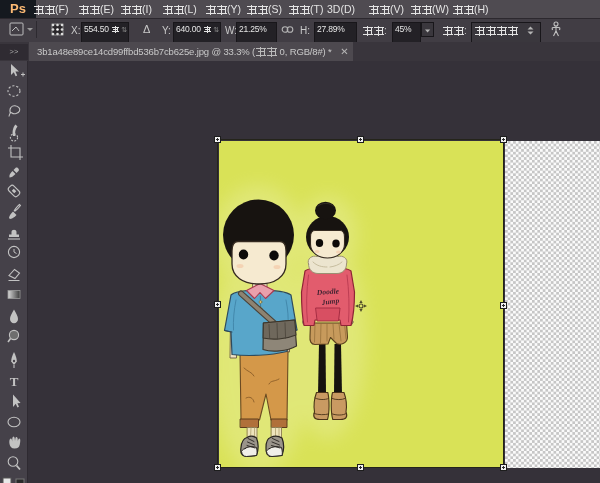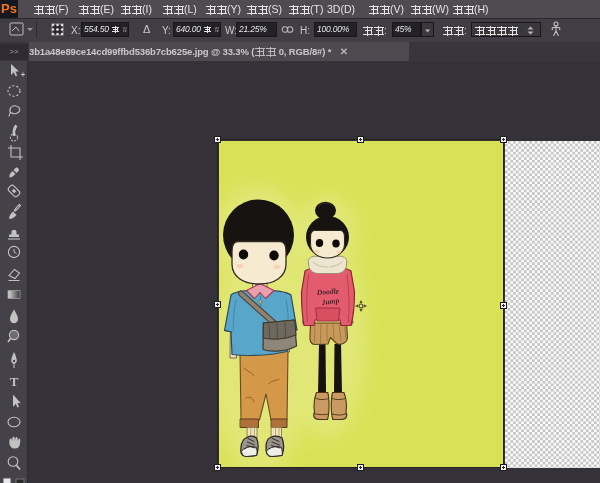--- a/index.html
+++ b/index.html
@@ -1,47 +1,47 @@
 <!DOCTYPE html>
 <html><head>
 <meta charset="utf-8">
 <style>
   html,body{margin:0;padding:0;}
   body{width:600px;height:483px;overflow:hidden;position:relative;
        font-family:"Liberation Sans",sans-serif;background:#353139;}
   .abs{position:absolute;}
   
   #menubar{left:0;top:0;width:600px;height:18px;background:#4f4b51;}
-  #pslogo{left:0;top:0;width:18px;height:18px;background:#15191f;
-          color:#f97316;font-weight:bold;font-size:13px;line-height:18px;text-align:center;}
+  #pslogo{left:0;top:0;width:36px;height:18px;background:#15191f;
+          color:#fdba74;font-weight:bold;font-size:13px;line-height:18px;text-align:center;}
   .mi{top:3px;height:12px;color:#e3e3e3;font-size:10.5px;line-height:12px;white-space:nowrap;}
   
   .h{display:inline-block;width:10px;height:10px;margin:0 0.5px;vertical-align:-1.5px;
      background-image:
        linear-gradient(#e3e3e3 0 0),linear-gradient(#e3e3e3 0 0),
        linear-gradient(#e3e3e3 0 0),linear-gradient(#e3e3e3 0 0),
        linear-gradient(#e3e3e3 0 0);
      background-repeat:no-repeat;
      background-size:10px 1px,10px 1px,1px 10px,6px 1px,1px 6px;
      background-position:0 1px,0 8px,4px 0,2px 4.5px,8px 2px;}
   .h.d{filter:brightness(0.82);}
   .h.hs{width:7px;height:7px;margin:0 0 0 1px;vertical-align:-0.5px;
      background-size:7px 1px,7px 1px,1px 7px,4px 1px,1px 4px;
      background-position:0 1px,0 5.5px,3px 0,1.5px 3px,5.5px 1.5px;}
   
   #optbar{left:0;top:18px;width:600px;height:24px;background:#413d44;border-top:1px solid #2c282e;box-sizing:border-box;}
   .olab{top:25px;color:#c9c9c9;font-size:10px;height:11px;line-height:11px;}
-  .obox{top:22px;height:15px;background:#232126;border:1px solid #18161a;box-sizing:border-box;
-        color:#e6e6e6;font-size:8.5px;line-height:13px;padding-left:2px;letter-spacing:-0.2px;white-space:nowrap;overflow:hidden;font-style:italic;}
+  .obox{top:22px;height:33px;background:#232126;border:1px solid #18161a;box-sizing:border-box;
+        color:#e6e6e6;font-size:8.5px;line-height:13px;padding-left:2px;letter-spacing:-0.2px;white-space:nowrap;overflow:hidden;}
   
   #tabbar{left:0;top:42px;width:600px;height:19px;background:#39353c;}
   #tbtools{left:0;top:44px;width:28px;height:16px;background:#2f2b32;color:#a9a9a9;
            font-size:7.5px;line-height:15px;text-align:center;letter-spacing:0;}
-  #tab{left:29px;top:42px;width:380px;height:19px;background:#4d494f;
-       color:#c9c9c9;font-size:9.5px;line-height:19px;letter-spacing:-0.15px;box-sizing:border-box;white-space:nowrap;font-weight:bold;}
+  #tab{left:29px;top:42px;width:324px;height:19px;background:#4d494f;
+       color:#c9c9c9;font-size:9.5px;line-height:19px;padding-left:8px;letter-spacing:-0.15px;box-sizing:border-box;white-space:nowrap;}
   #tab .x{color:#b5b5b5;margin-left:6px;font-size:10px;}
   
   #tools{left:0;top:61px;width:28px;height:422px;background:#454149;border-right:1px solid #2e2a31;box-sizing:border-box;}
   
   #canvas{left:28px;top:61px;width:572px;height:422px;background:#353139;}
   #yellow{left:219px;top:141px;width:284px;height:327px;background:#d9e257;}
   #checker{left:505px;top:141px;width:95px;height:327px;
            background-image:conic-gradient(#c6c6c6 25%,#fbfbfb 0 50%,#c6c6c6 0 75%,#fbfbfb 0);
            background-size:5.4px 5.4px;}
   #tbox{left:217px;top:139px;width:287px;height:329px;border:1px solid #24241a;box-sizing:border-box;}
@@ -205,21 +205,21 @@
  <div class="abs olab" style="left:143px;font-size:11px;top:24px">Δ</div>
  <div class="abs olab" style="left:162px">Y:</div>
  <div class="abs obox" style="left:173px;width:48px">640.00 <i class="h hs"></i><span style="float:right;color:#888;font-size:7px;margin-right:1px">⇅</span></div>
  <div class="abs olab" style="left:225px">W:</div>
  <div class="abs obox" style="left:236px;width:41px">21.25%</div>
  <svg class="abs" style="left:281px;top:25px" width="13" height="9" viewBox="0 0 13 9">
    <circle cx="4" cy="4.5" r="2.8" fill="none" stroke="#b5b5b5" stroke-width="1.1"></circle>
    <circle cx="9" cy="4.5" r="2.8" fill="none" stroke="#b5b5b5" stroke-width="1.1"></circle>
  </svg>
  <div class="abs olab" style="left:300px">H:</div>
- <div class="abs obox" style="left:314px;width:43px">100.00%</div>
+ <div class="abs obox" style="left:314px;width:43px">27.89%</div>
  <div class="abs olab" style="left:362px"><i class="h"></i><i class="h"></i>:</div>
  <div class="abs obox" style="left:392px;width:29px">45%</div>
  <div class="abs" style="left:421px;top:22px;width:13px;height:15px;background:#3a373d;border:1px solid #18161a;box-sizing:border-box">
    <svg width="11" height="13" viewBox="0 0 11 13">
       <path d="M3,5.5 l2.6,3 2.6,-3" fill="#b5b5b5"></path>
     </svg></div>
  <div class="abs olab" style="left:442px"><i class="h"></i><i class="h"></i>:</div>
  <div class="abs obox" style="left:471px;width:70px;background:#3a373d;padding-top:2px"><i class="h"></i><i class="h"></i><i class="h"></i><i class="h"></i>
    <svg style="position:absolute;right:6px;top:3px" width="7" height="9" viewBox="0 0 7 9">
      <path d="M0.5,3.5 L3.5,0.5 L6.5,3.5 Z M0.5,5.5 L3.5,8.5 L6.5,5.5 Z" fill="#b5b5b5"></path>

